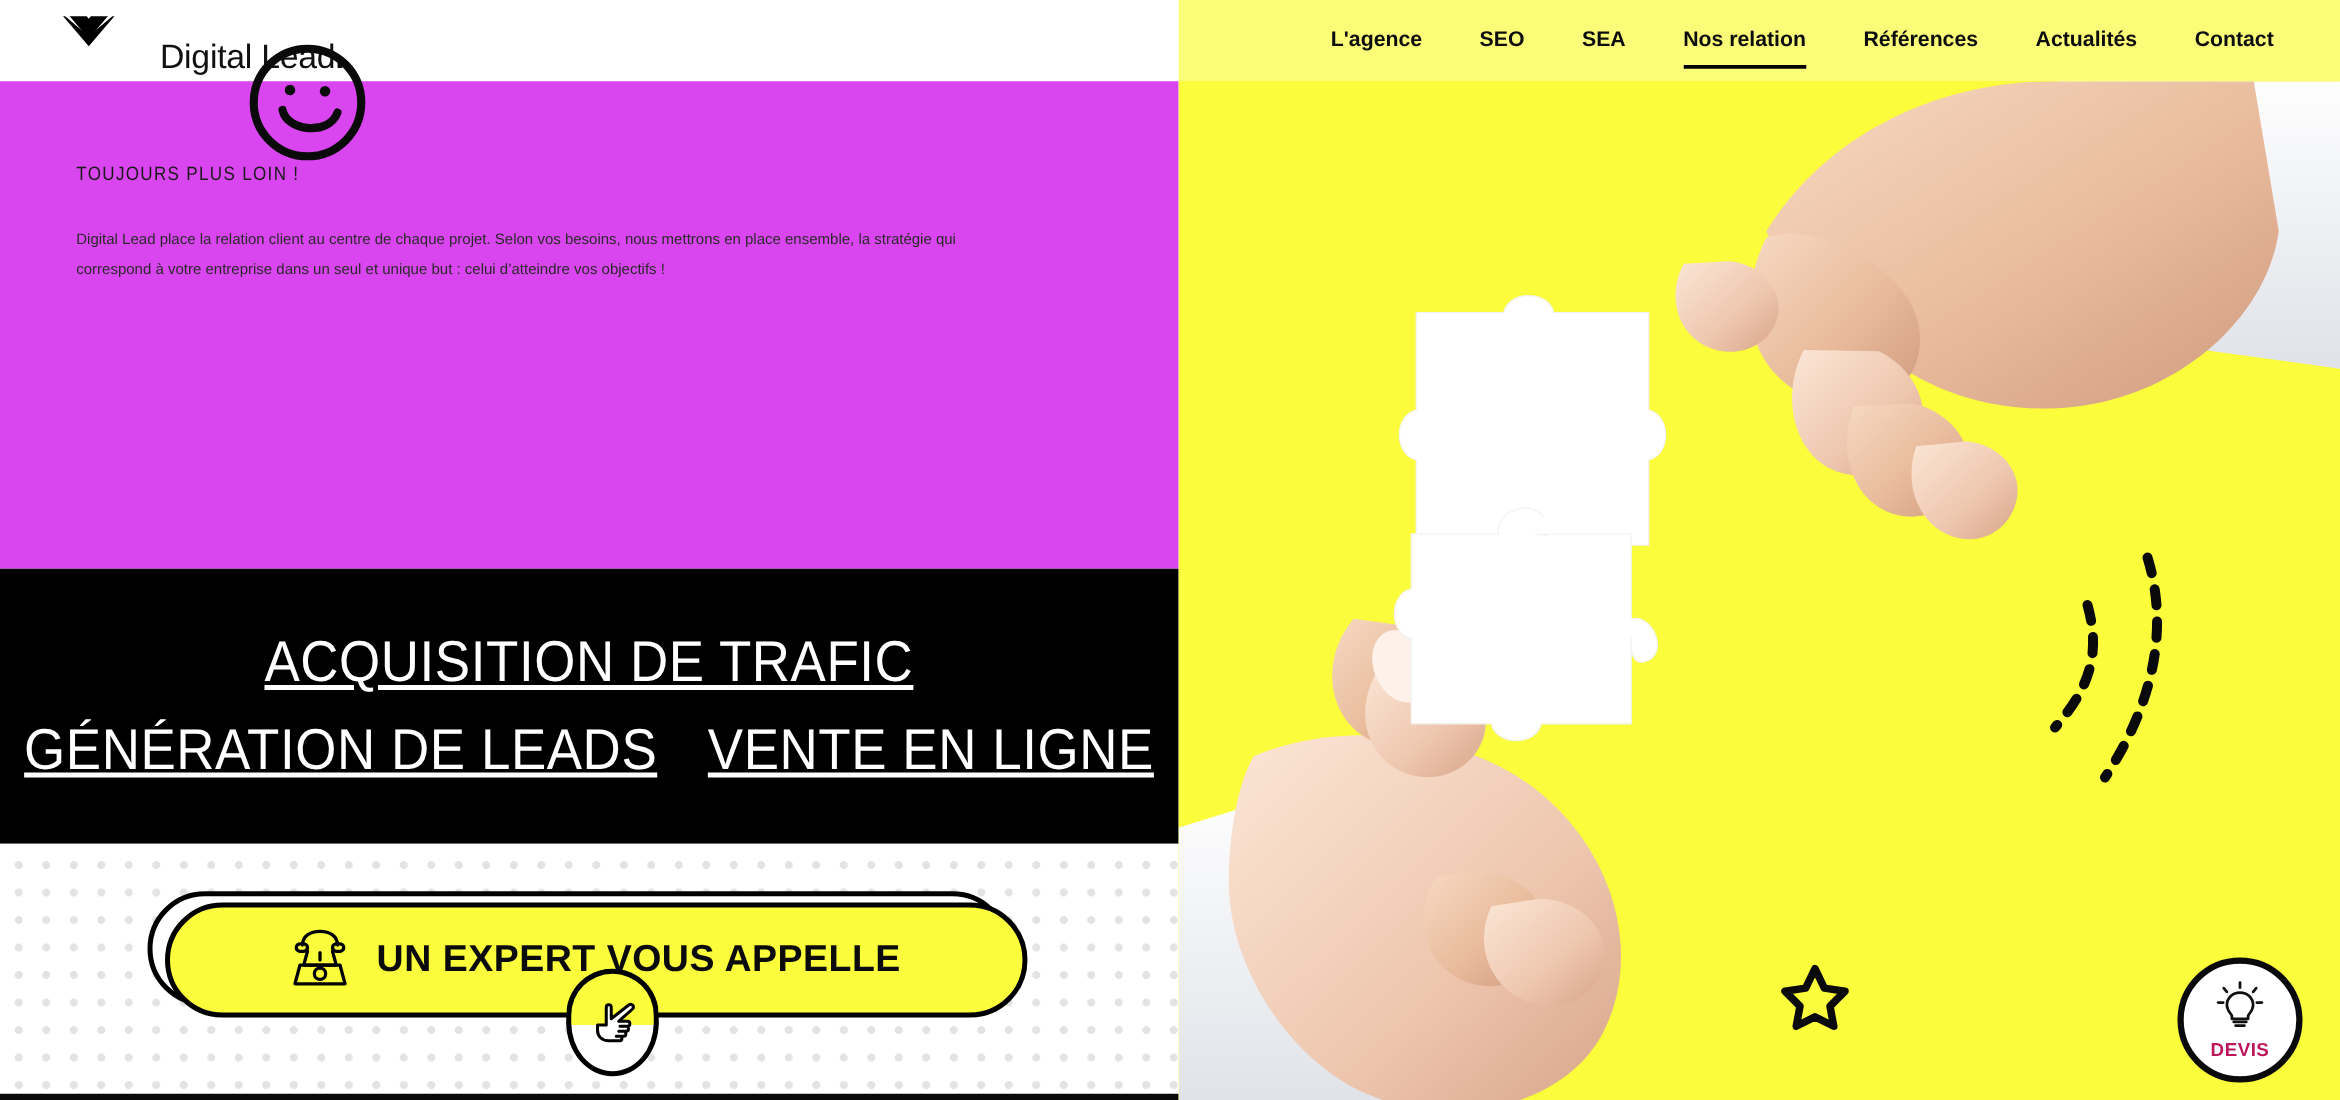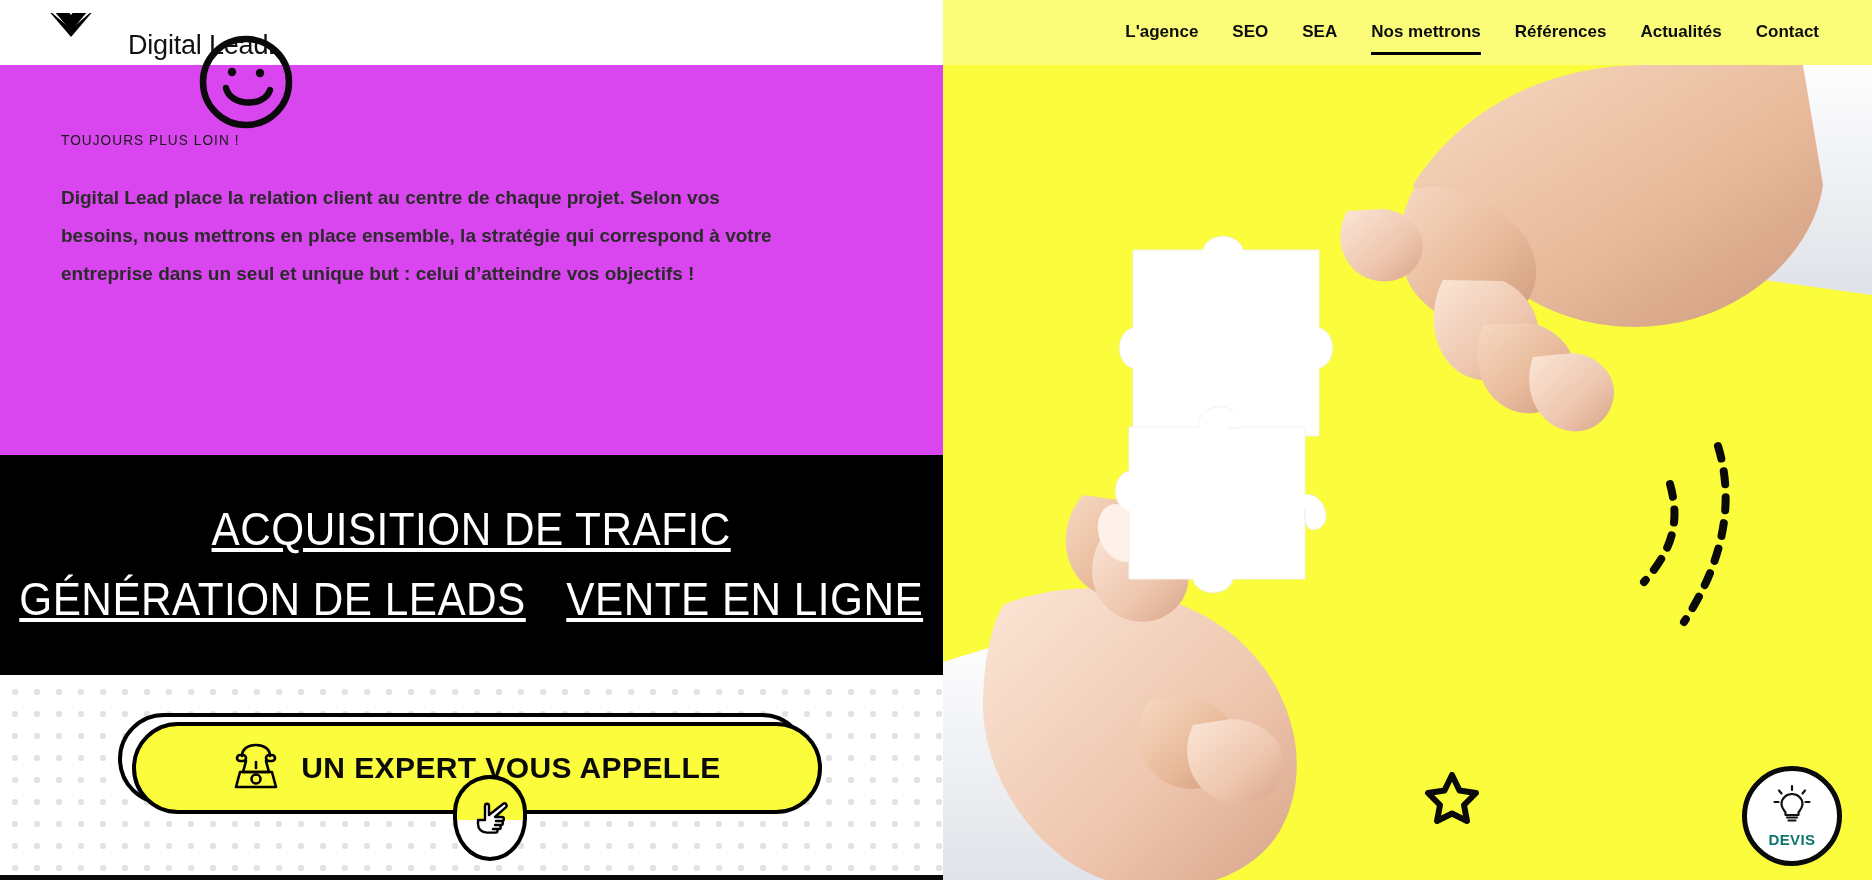--- a/index.html
+++ b/index.html
@@ -37,22 +37,22 @@
     font-size:15.5px; letter-spacing:1.2px; color:#1a1a1a; font-weight:400;
     transform:scaleX(0.88); transform-origin:left center;
   }
   .hero-title{
     margin-top:26px;
     font-size:55px; line-height:1.03; font-weight:700; color:#080808;
     letter-spacing:-0.5px;
   }
   .hero-title span{ display:block; }
   .hero-para{
-    margin-top:30px; font-size:19px; line-height:2.0; color:#2b2b2b;
-    max-width:740px; font-weight:700;
+    margin-top:30px; font-size:12px; line-height:2.0; color:#2b2b2b;
+    max-width:740px; font-weight:400;
   }
 
   
   .black-band{
     position:absolute; left:0; top:455px; width:943px; height:220px;
     background:#000; color:#fff;
     display:flex; flex-direction:column; align-items:center; justify-content:center;
     gap:14px;
     text-decoration:underline;
   }
@@ -105,21 +105,21 @@
 
   
   .right-panel{
     position:absolute; left:943px; top:0; width:929px; height:880px;
     background:#FAFC3C; overflow:hidden;
   }
   .nav-bar{
     position:absolute; left:0; top:0; width:929px; height:65px;
     background:#FBFD79;
     display:flex; align-items:center; justify-content:flex-end;
-    padding-right:36px; gap:0;
+    padding-right:36px; gap:12px;
   }
   .nav-item{
     font-size:17px; font-weight:700; color:#0d0d0d; padding:0 17px;
     position:relative; cursor:pointer; white-space:nowrap; line-height:1;
     padding-bottom:2px;
   }
   .nav-item.active::after{
     content:""; position:absolute; left:17px; right:17px; bottom:-13px;
     height:3.5px; background:#000;
   }
@@ -132,21 +132,21 @@
   
   .smiley{ position:absolute; left:196px; top:32px; }
   .star{ position:absolute; left:1424px; top:770px; }
   .arcs{ position:absolute; left:1630px; top:440px; }
   .devis-badge{
     position:absolute; left:1742px; top:766px; width:100px; height:100px;
     border:5px solid #0a0a0a; border-radius:50%; background:#fff;
     display:flex; flex-direction:column; align-items:center; justify-content:center;
     gap:1px; cursor:pointer;
   }
-  .devis-label{ font-size:15px; font-weight:700; letter-spacing:0.4px; color:#0f766e; }
+  .devis-label{ font-size:15px; font-weight:700; letter-spacing:0.4px; color:#be185d; }
 </style>
 </head>
 <body>
 
 <div id="page">
 
   <div class="left-panel">
 
     <div class="brand-row">
       <span class="logo-mark">
@@ -209,21 +209,21 @@
       <div class="bottom-rule"></div>
     </div>
   </div>
 
   <div class="right-panel">
 
     <nav class="nav-bar">
       <a class="nav-item">L'agence</a>
       <a class="nav-item">SEO</a>
       <a class="nav-item">SEA</a>
-      <a class="nav-item active">Nos mettrons</a>
+      <a class="nav-item active">Nos relation</a>
       <a class="nav-item">Références</a>
       <a class="nav-item">Actualités</a>
       <a class="nav-item">Contact</a>
     </nav>
 
     <div class="photo">
       <svg width="929" height="815" viewBox="0 0 929 815" style="display:block">
         <defs>
           <linearGradient id="skinA" x1="0" y1="0" x2="1" y2="1">
             <stop offset="0%" stop-color="#f6d9c2"></stop>

